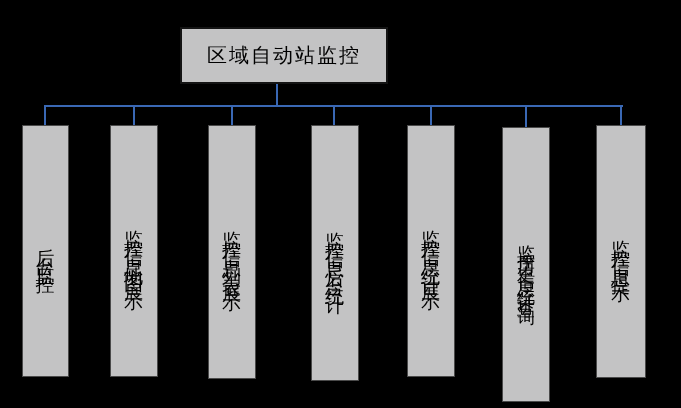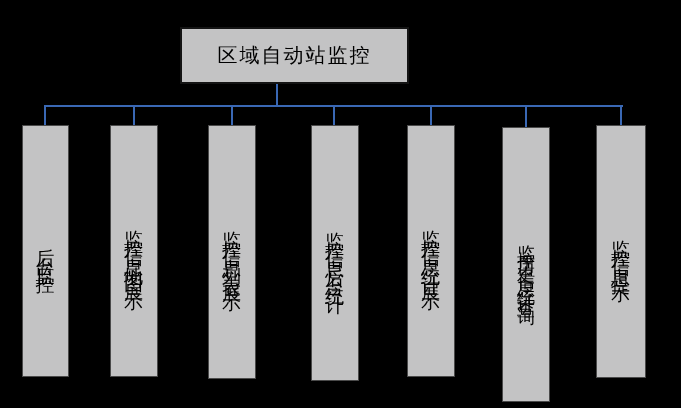--- a/index.html
+++ b/index.html
@@ -58,21 +58,21 @@
   <div class="connector" style="left:276px; top:84px; width:2px; height:22px;"></div>
   <div class="connector" style="left:44px; top:105px; width:579px; height:2px;"></div>
   <div class="connector" style="left:44px; top:107px; width:2px; height:18px;"></div>
   <div class="connector" style="left:133px; top:107px; width:2px; height:18px;"></div>
   <div class="connector" style="left:231px; top:107px; width:2px; height:18px;"></div>
   <div class="connector" style="left:333px; top:107px; width:2px; height:18px;"></div>
   <div class="connector" style="left:430px; top:107px; width:2px; height:18px;"></div>
   <div class="connector" style="left:525px; top:107px; width:2px; height:20px;"></div>
   <div class="connector" style="left:620px; top:107px; width:2px; height:18px;"></div>
 
-  <div class="node root-node" style="left:180px; top:27px; width:229px; height:57px;">
+  <div class="node root-node" style="left:180px; top:27px; width:208px; height:57px;">
     <span>区域自动站监控</span>
   </div>
 
   <div class="node child-node" style="left:22px; top:125px; width:47px; height:252px;">
     <span class="vtext">后台监控</span>
   </div>
 
   <div class="node child-node" style="left:110px; top:125px; width:48px; height:252px;">
     <span class="vtext">监控信息地图展示</span>
   </div>

